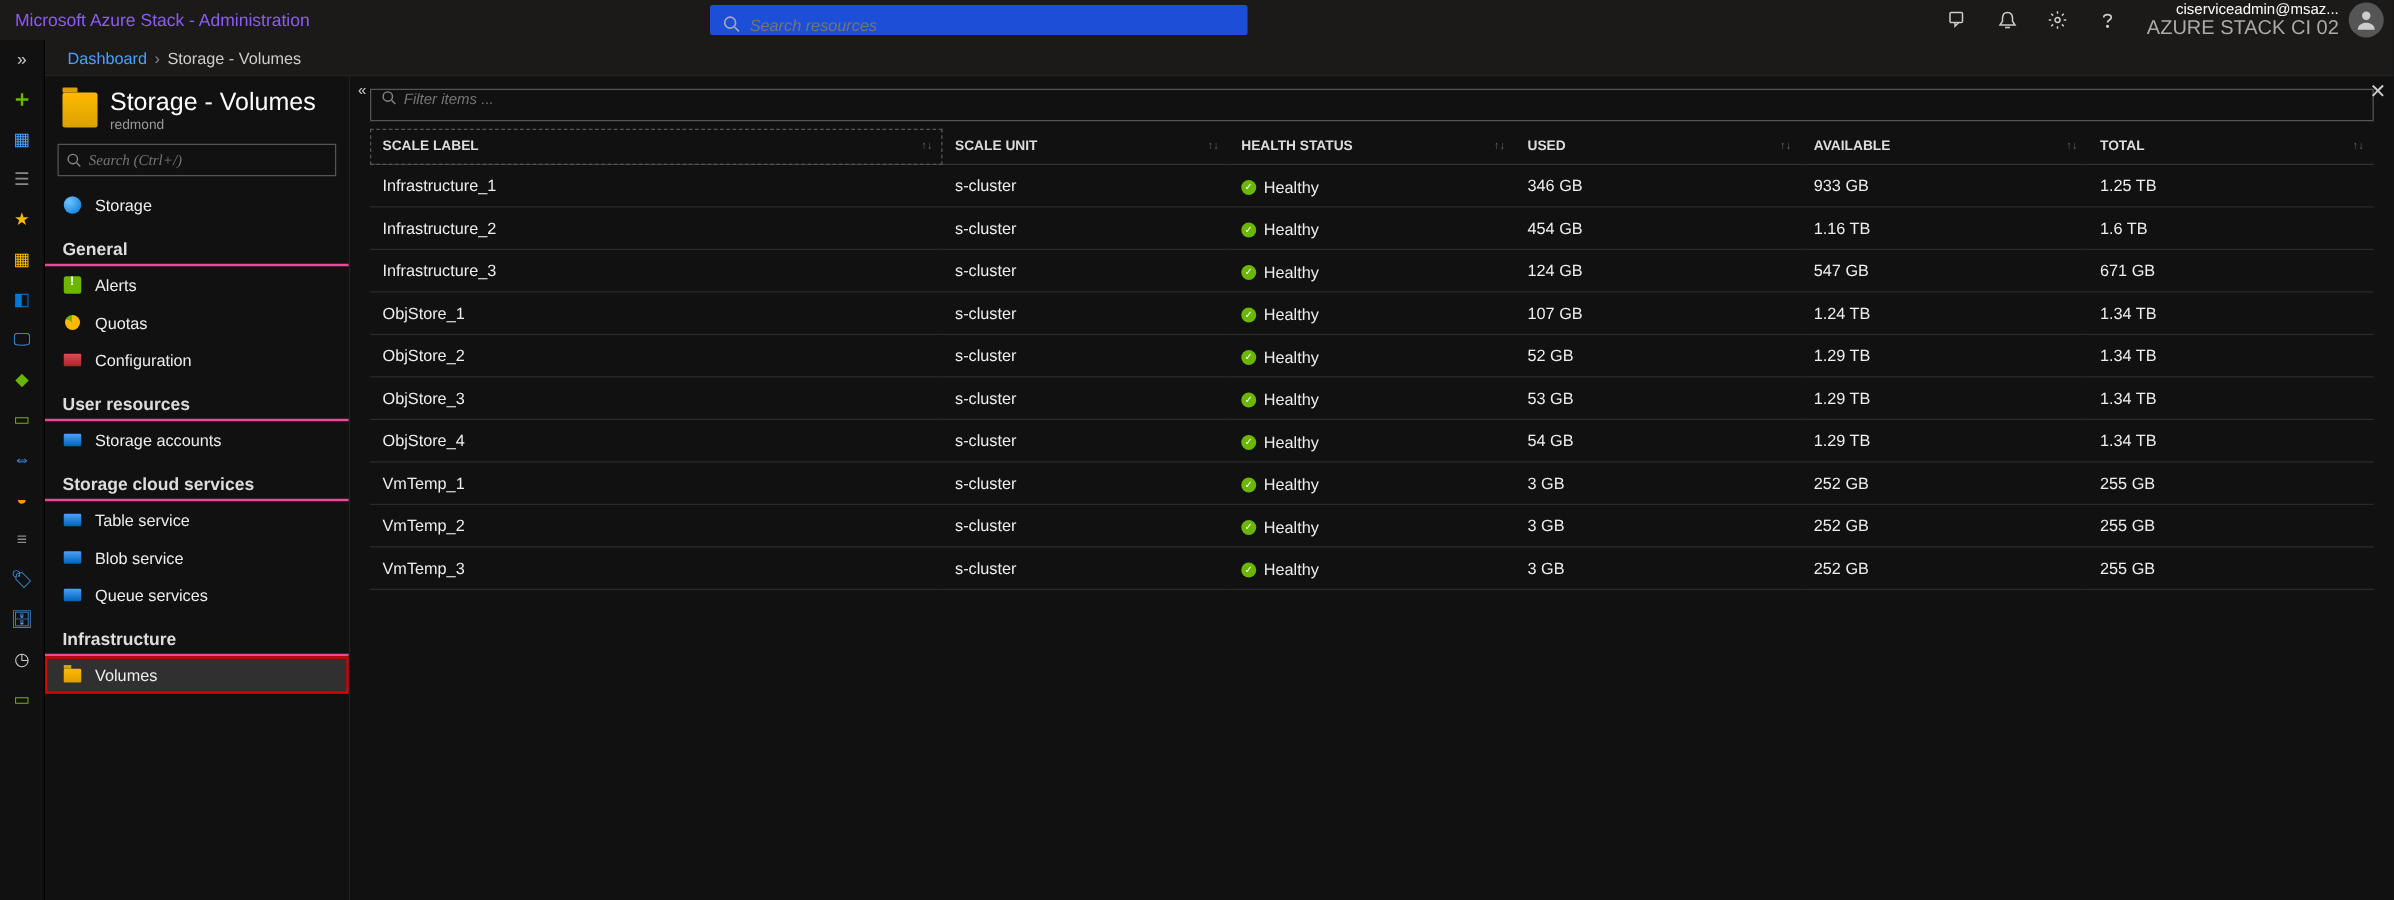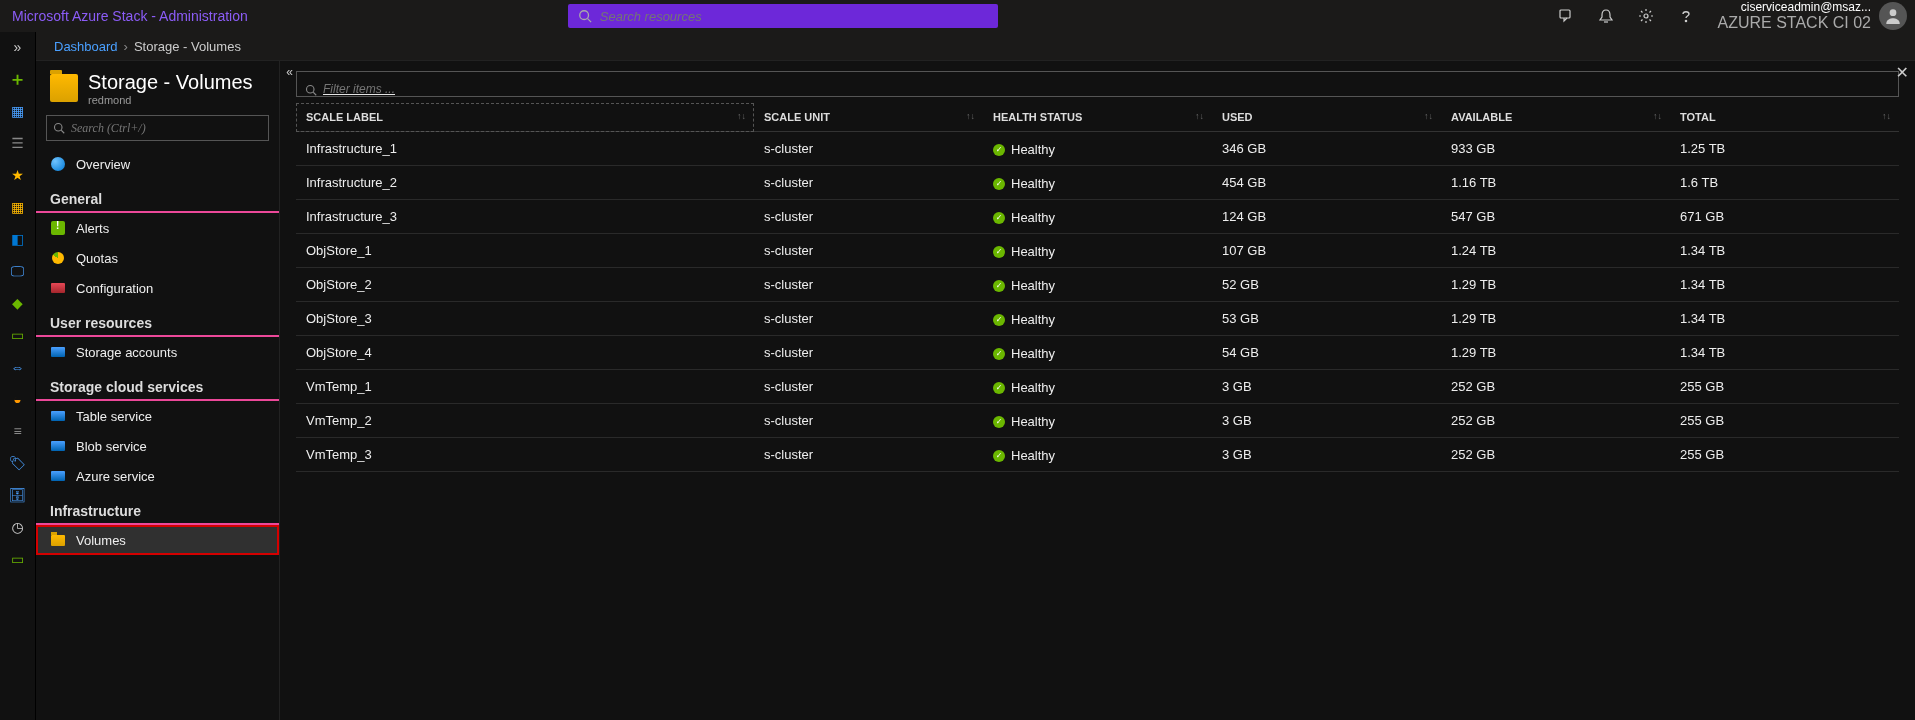--- a/index.html
+++ b/index.html
@@ -2,21 +2,21 @@
 <html><head>
 <meta charset="utf-8">
 <style>
   * { box-sizing: border-box; margin: 0; padding: 0; }
   html, body { width: 1915px; height: 720px; background: #111; color: #e6e6e6; font-family: "Segoe UI", Arial, sans-serif; font-size: 13px; overflow: hidden; }
 
   
   .topbar { height: 32px; background: #1b1a19; display: flex; align-items: center; padding: 0 8px; }
   .brand { color: #8b5cf6; font-size: 14px; padding-left: 4px; }
   .topbar-spacer { flex: 0 0 320px; }
-  .search-wrap { flex: 0 0 430px; height: 24px; background: #6d28d9; display: flex; align-items: center; padding: 0 8px; border-radius: 2px; }
+  .search-wrap { flex: 0 0 430px; height: 24px; background: #1d4ed8; display: flex; align-items: flex-end; padding: 0 8px; border-radius: 2px; }
   .search-wrap svg { flex: 0 0 14px; }
   .search-wrap input { flex: 1; background: transparent; border: none; outline: none; color: #ccc; font-style: italic; font-size: 13px; padding-left: 6px; }
   .topbar-right { margin-left: auto; display: flex; align-items: center; gap: 22px; }
   .topbar-icon { width: 18px; height: 18px; display: flex; align-items: center; justify-content: center; cursor: pointer; }
   .account { display: flex; align-items: center; gap: 8px; cursor: pointer; justify-content: center; }
   .account-text { text-align: right; line-height: 1.1; }
   .account-email { font-size: 12px; color: #fff; }
   .account-org { font-size: 16px; color: #aaa; }
   .avatar { width: 28px; height: 28px; border-radius: 50%; background: #555; display: flex; align-items: center; justify-content: center; }
 
@@ -62,21 +62,21 @@
   .folder-sm::before { content:''; position:absolute; top:-3px; left:0; width:6px; height:3px; background:#dba100; }
   .globe-ov { width:14px;height:14px;border-radius:50%;background:radial-gradient(circle at 30% 30%,#6fc3ff,#0078d4);} 
   .alert-i { width:14px;height:14px;background:#6bb700;border-radius:2px;position:relative;}
   .alert-i::after{content:'!';position:absolute;color:#fff;font-size:10px;left:5px;top:-1px;font-weight:bold;}
   .quota-i{width:12px;height:12px;border-radius:50%;background:conic-gradient(#ffb900 0 300deg,#6bb700 300deg 360deg);}
   .conf-i{width:14px;height:10px;background:linear-gradient(#e74856,#a4262c);border-radius:1px;}
   .svc-i{width:14px;height:10px;background:linear-gradient(#4aa0ff,#0063b1);border-radius:1px;}
 
   
   .main { flex:1; display:flex; flex-direction:column; padding: 10px 16px; }
-  .filter { height:26px; border:1px solid #555; display:flex; align-items:flex-end; padding:0 8px; margin-bottom:6px;text-decoration:underline; }
+  .filter { height:26px; border:1px solid #555; display:flex; align-items:flex-start; padding:0 8px; margin-bottom:6px; }
   .filter input { flex:1; background:transparent; border:none; outline:none; color:#ccc; font-style:italic; font-size:12px; padding-left:6px; }
   table { width:100%; border-collapse:collapse; table-layout:fixed; }
   thead th { text-align:left; font-size:11px; font-weight:600; color:#ddd; padding:8px 10px; border-bottom:1px solid #333; position:relative; }
   thead th .sort { position:absolute; right:8px; top:8px; font-size:9px; color:#666; }
   thead th.focus { outline:1px dashed #555; outline-offset:-1px; }
   tbody td { padding:8px 10px; border-bottom:1px solid #2a2a2a; font-size:13px; color:#eee; }
   .health { display:inline-flex; align-items:center; gap:6px; }
   .health-dot { width:12px; height:12px; border-radius:50%; background:#6bb700; display:inline-flex; align-items:center; justify-content:center; }
   .health-dot::after { content:'✓'; color:#fff; font-size:8px; }
   col.c1{width:24%;} col.c2{width:12%;} col.c3{width:12%;} col.c4{width:12%;} col.c5{width:12%;} col.c6{width:12%;}
@@ -182,21 +182,21 @@
               <circle cx="7" cy="7" r="5"></circle>
               <line x1="11" y1="11" x2="15" y2="15"></line>
             </svg>
           <input type="text" placeholder="Search (Ctrl+/)" style="">
         </div>
         <div class="panel-list">
           <div class="nav-item">
             <span class="nav-icon">
                 <span class="globe-ov"></span>
               </span>
-            <span>Overview</span>
+            <span>Storage</span>
           </div>
           <div class="section-hdr">General</div>
           <div class="nav-item">
             <span class="nav-icon">
                 <span class="alert-i"></span>
               </span>
             <span>Alerts</span>
           </div>
           <div class="nav-item">
             <span class="nav-icon">
@@ -227,21 +227,21 @@
           <div class="nav-item">
             <span class="nav-icon">
                 <span class="svc-i"></span>
               </span>
             <span>Blob service</span>
           </div>
           <div class="nav-item">
             <span class="nav-icon">
                 <span class="svc-i"></span>
               </span>
-            <span>Azure service</span>
+            <span>Queue services</span>
           </div>
           <div class="section-hdr">Infrastructure</div>
           <div class="nav-item active">
             <span class="nav-icon">
                 <span class="folder-sm"></span>
               </span>
             <span>Volumes</span>
           </div>
         </div>
       </div>

